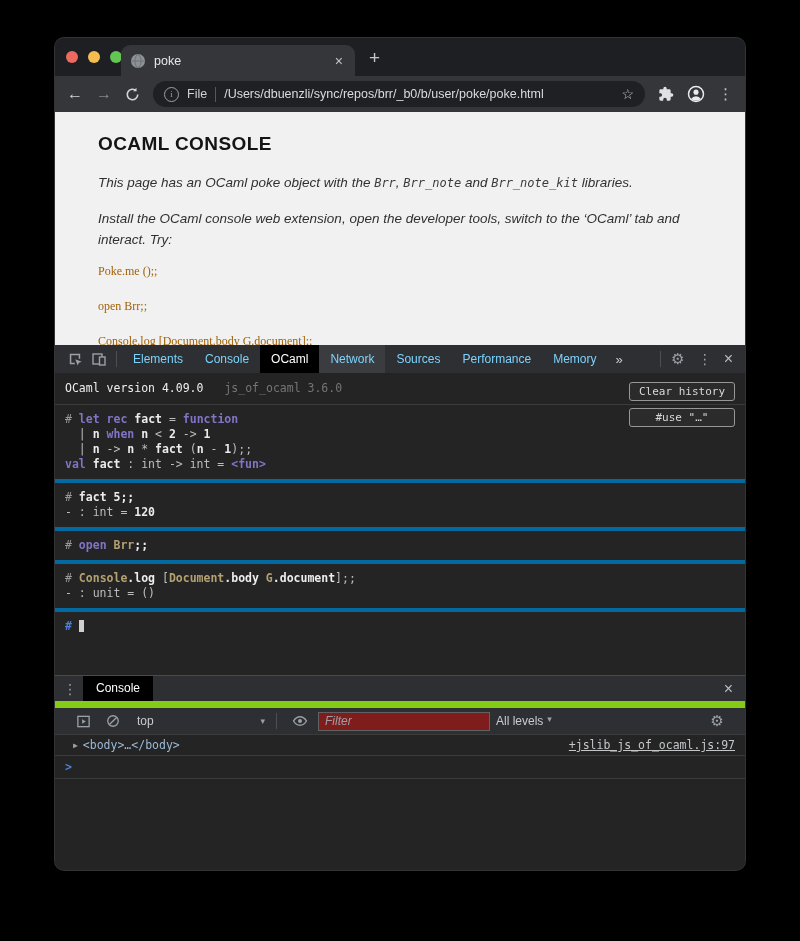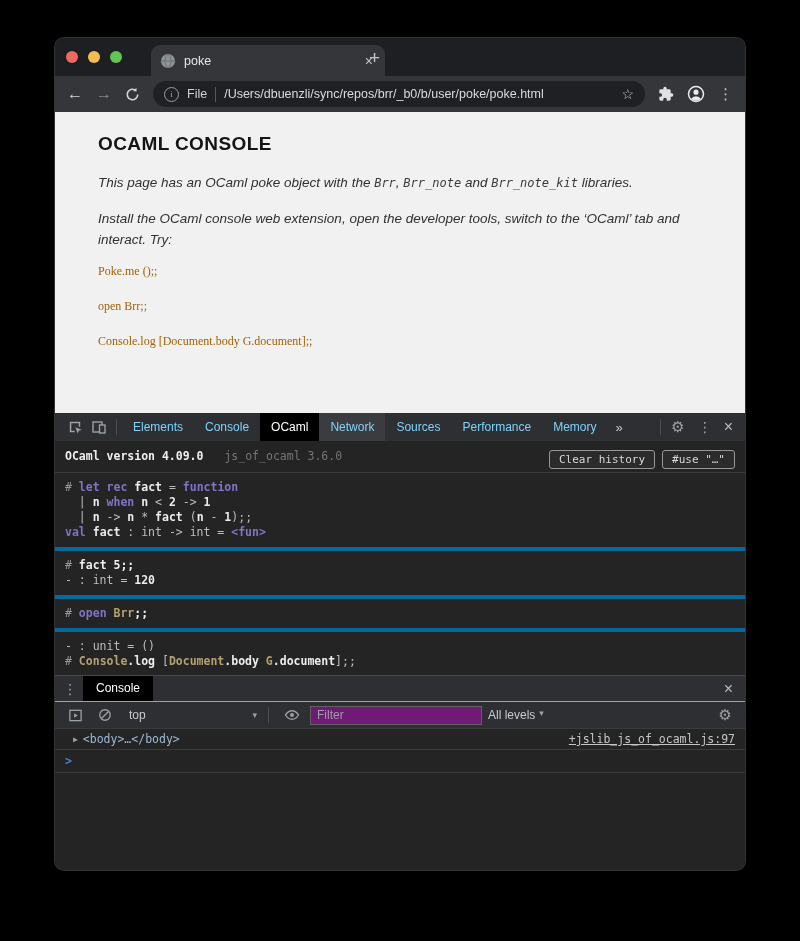--- a/index.html
+++ b/index.html
@@ -7,42 +7,42 @@
   .window{position:absolute;left:55px;top:38px;width:690px;height:832px;border-radius:9px;
     overflow:hidden;display:flex;flex-direction:column;background:#242424;
     box-shadow:0 0 0 1px #333336,0 18px 50px rgba(0,0,0,.6);}
   
   .tabstrip{height:38px;background:#1e1f22;position:relative;flex:none;}
   .tl{position:absolute;top:13px;width:12px;height:12px;border-radius:50%;}
   .tl.red{left:11px;background:#ee6a5f;}
   .tl.yellow{left:33px;background:#f5bd4f;}
   .tl.green{left:55px;background:#62c554;}
   .tab{position:absolute;left:66px;top:7px;width:234px;height:31px;background:#35363a;
-    border-radius:9px 9px 0 0;display:flex;align-items:center;padding:0 10px;box-sizing:border-box;margin-left:30px;}
+    border-radius:9px 9px 0 0;display:flex;align-items:center;padding:0 10px;box-sizing:border-box;}
   .favicon{width:14px;height:14px;flex:none;}
   .tab-title{flex:1;margin-left:9px;color:#e6e7e9;font-size:12.5px;white-space:nowrap;overflow:hidden;}
   .tab-close{color:#c2c5c9;font-size:14px;line-height:14px;padding:0 2px;cursor:default;}
   .newtab{position:absolute;left:314px;top:9px;color:#c2c5c9;font-size:19px;font-weight:300;}
   
   .toolbar{height:36px;background:#35363a;display:flex;align-items:center;flex:none;
     padding:0 12px;gap:13px;}
   .navic{color:#d3d5d8;font-size:16px;line-height:16px;}
   .navic.dim{color:#85888c;}
   .omnibox{flex:1;height:26px;background:#1f2023;border-radius:13px;display:flex;
     align-items:center;padding:0 11px;gap:8px;min-width:0;}
   .infoic{width:13px;height:13px;border:1.4px solid #9aa0a6;border-radius:50%;color:#9aa0a6;
     font-size:9px;line-height:13px;text-align:center;font-family:"Liberation Serif",serif;flex:none;}
   .scheme{color:#cfd1d4;font-size:12.5px;flex:none;}
   .obx-sep{width:1px;height:15px;background:#55585c;flex:none;}
   .url{color:#dadbde;font-size:12.5px;white-space:nowrap;overflow:hidden;flex:1;}
   .star{color:#c2c5c9;font-size:14px;flex:none;}
   .tbicon{flex:none;display:flex;align-items:center;}
   .dots{color:#c2c5c9;font-size:15px;letter-spacing:0;}
   
-  .page{height:301px;background:#f1f1f1;color:#333;flex:none;box-sizing:border-box;
+  .page{height:233px;background:#f1f1f1;color:#333;flex:none;box-sizing:border-box;
     padding:21px 43px;overflow:hidden;}
   .page h1{margin:0 0 17px 0;font-size:19px;letter-spacing:.4px;color:#141414;}
   .page p{margin:0 0 14px 0;font-size:13.5px;line-height:21px;color:#303030;font-style:italic;}
   .seg-c{font-family:"DejaVu Sans Mono",monospace;font-size:12px;color:#3c3c3c;}
   .codeline{font-family:Liberation Serif, serif;font-size:12px;color:#a16207;
     line-height:14px;margin-bottom:21px;white-space:pre;}
   
   .devtools{flex:1;display:flex;flex-direction:column;min-height:0;}
   .dtbar{height:28px;background:#2e2f33;display:flex;align-items:center;flex:none;padding:0 8px;}
   .icon-btn{width:24px;display:flex;justify-content:center;align-items:center;flex:none;}
@@ -52,48 +52,48 @@
   .dtab.hov{background:#3b3c40;}
   .dt-more{color:#c9cbce;font-size:13px;padding:0 8px;}
   .dt-right{margin-left:auto;display:flex;align-items:center;}
   .gear{color:#9aa0a6;font-size:15px;}
   .vdots{color:#9aa0a6;font-size:14px;padding:0 8px;}
   .xclose{color:#b9bcc0;font-size:16px;padding:0 4px;}
   
   .ocaml{flex:1;background:#242424;font-family:"DejaVu Sans Mono",monospace;font-size:11.5px;
     position:relative;overflow:hidden;min-height:0;}
   .ver-row{padding:8px 10px;border-bottom:1px solid #3b3b3b;line-height:15px;}
-  .ver{color:#eee;font-weight:bold;}
+  .ver{color:#eee;font-weight:normal;}
   .runtime{color:#757575;margin-left:14px;}
   .entry{padding:7px 10px;border-bottom:4px solid #0369a1;}
   .entry.last{border-bottom:none;}
   .cline{line-height:15px;white-space:pre;}
   .seg-p{color:#bdbdbd;}
   .seg-b{color:#ececec;font-weight:bold;}
   .seg-k{color:#8173c5;font-weight:bold;}
   .seg-m{color:#b3a073;font-weight:bold;}
   .seg-pr{color:#989898;}
   .seg-bl{color:#4a80d9;font-weight:bold;}
   .cursor{display:inline-block;width:5px;height:12px;background:#d0d0d0;vertical-align:-2px;}
-  .ocaml-btns{position:absolute;top:9px;right:10px;display:flex;flex-direction:row;
+  .ocaml-btns{position:absolute;top:9px;right:10px;display:flex;flex-direction:column;
     gap:7px;align-items:stretch;}
   .cbtn{background:#2b2b2b;border:1px solid #979797;border-radius:3px;color:#d8d8d8;
     font-family:"DejaVu Sans Mono",monospace;font-size:11px;padding:2px 9px;text-align:center;}
   
   .drawer{flex:none;height:194px;display:flex;flex-direction:column;border-top:1px solid #4a4a4c;}
   .dheader{height:25px;background:#2e2f33;display:flex;align-items:center;flex:none;}
   .dheader .vdots{padding:0 6px 0 8px;}
   .dtab-console{background:#000;color:#fff;height:25px;line-height:25px;padding:0 13px;
     font-size:12px;flex:none;}
-  .dtoolbar{height:26px;background:#2e2f33;border-top:1px solid #84cc16;border-bottom:1px solid #3b3b3b;
-    display:flex;align-items:center;flex:none;padding:0 8px;box-sizing:content-box;gap:6px;}
+  .dtoolbar{height:26px;background:#2e2f33;border-top:7px solid #84cc16;border-bottom:1px solid #3b3b3b;
+    display:flex;align-items:center;flex:none;padding:0 16px;box-sizing:content-box;gap:6px;}
   .ctx{width:128px;display:flex;align-items:center;color:#c9cbce;font-size:12px;padding-left:6px;}
   .ctx .arrow{margin-left:auto;font-size:9px;color:#9aa0a6;}
-  .filter{width:158px;height:17px;background:#701a75;border:1px solid #616161;color:#c8c8c8;
-    font-size:12px;padding:0 6px;font-family:"Liberation Sans",sans-serif;}
+  .filter{width:158px;height:17px;background:#7f1d1d;border:1px solid #616161;color:#c8c8c8;
+    font-size:12px;padding:0 6px;font-family:"Liberation Sans",sans-serif;font-style:italic;}
   .filter::placeholder{color:#9aa0a6;}
   .levels{color:#c9cbce;font-size:12px;display:flex;align-items:flex-start;gap:4px;}
   .levels .arrow{font-size:9px;color:#9aa0a6;}
   .spacer{flex:1;}
   .dmessages{flex:1;background:#242424;font-family:"DejaVu Sans Mono",monospace;font-size:11.5px;
     overflow:hidden;}
   .msg-row{display:flex;align-items:center;padding:3px 10px 3px 18px;border-bottom:1px solid #3b3b3b;}
   .msg-tri{color:#9aa0a6;font-size:8px;margin-right:5px;}
   .msg-node{color:#9cb8d6;}
   .msg-src{margin-left:auto;color:#c4c6c8;text-decoration:underline;}
@@ -207,22 +207,22 @@
             <div class="cline"><span class="seg-k">val</span><span class="seg-p"> </span><span class="seg-b">fact</span><span class="seg-p"> : int -&gt; int = </span><span class="seg-k">&lt;fun&gt;</span></div>
           </div>
           <div class="entry">
             <div class="cline"><span class="seg-pr"># </span><span class="seg-b">fact 5</span><span class="seg-b">;;</span></div>
             <div class="cline"><span class="seg-p">- : int = </span><span class="seg-b">120</span></div>
           </div>
           <div class="entry">
             <div class="cline"><span class="seg-pr"># </span><span class="seg-k">open</span><span class="seg-p"> </span><span class="seg-m">Brr</span><span class="seg-b">;;</span></div>
           </div>
           <div class="entry">
+            <div class="cline"><span class="seg-pr"># </span><span class="seg-m">Console</span><span class="seg-b">.log</span><span class="seg-p"> [</span><span class="seg-m">Document</span><span class="seg-b">.body</span><span class="seg-p"> </span><span class="seg-m">G</span><span class="seg-b">.document</span><span class="seg-p">];;</span></div>
             <div class="cline"><span class="seg-p">- : unit = ()</span></div>
-            <div class="cline"><span class="seg-pr"># </span><span class="seg-m">Console</span><span class="seg-b">.log</span><span class="seg-p"> [</span><span class="seg-m">Document</span><span class="seg-b">.body</span><span class="seg-p"> </span><span class="seg-m">G</span><span class="seg-b">.document</span><span class="seg-p">];;</span></div>
           </div>
           <div class="entry last">
             <div class="cline"><span class="seg-bl"># </span><span class="cursor"></span></div>
           </div>
         </div>
       <div class="ocaml-btns">
         <button class="cbtn">Clear history</button>
         <button class="cbtn">#use "…"</button>
       </div>
     </div>

